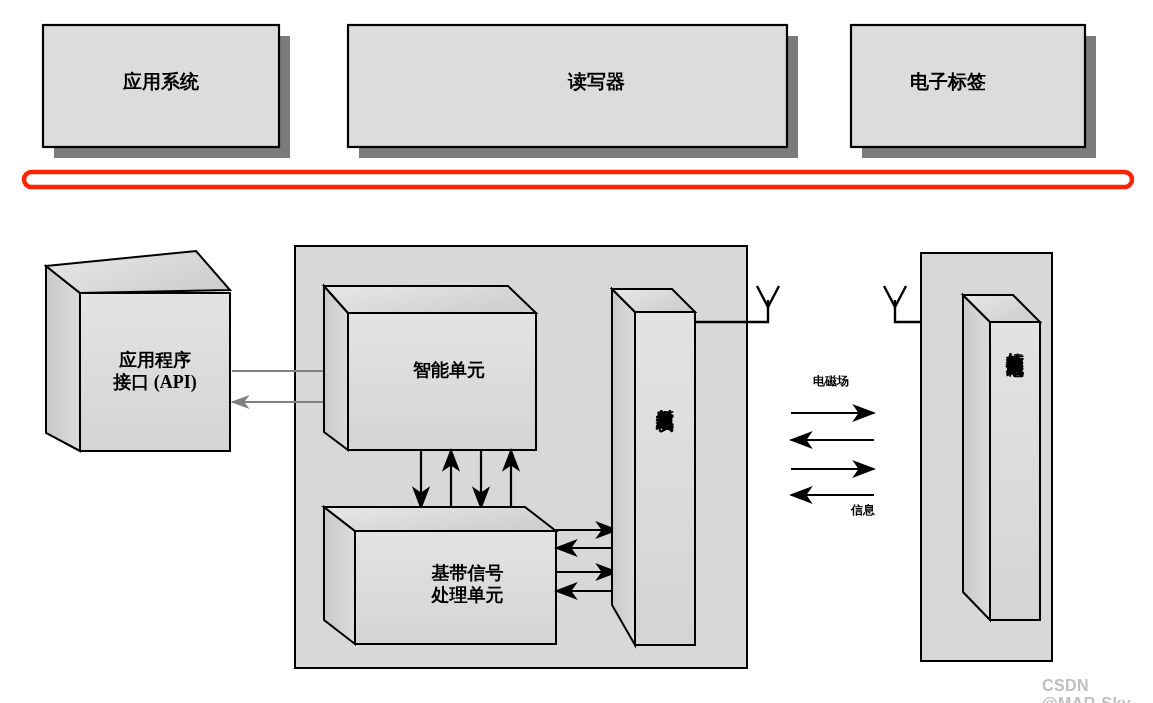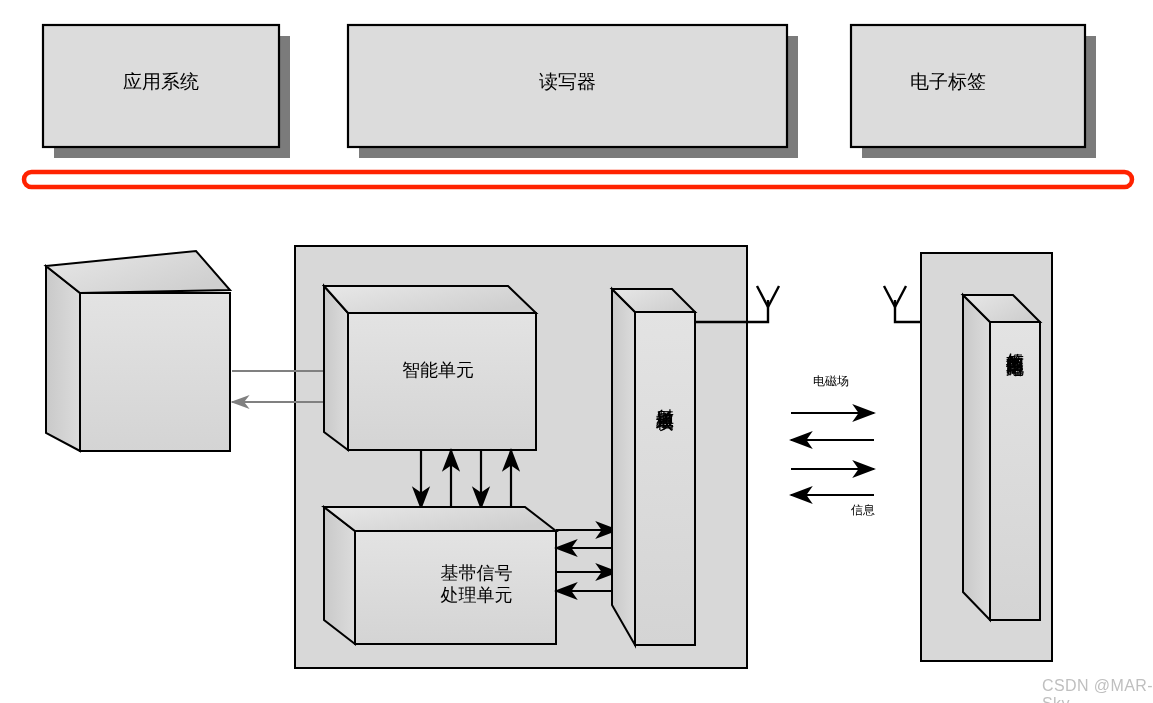--- a/index.html
+++ b/index.html
@@ -3,21 +3,21 @@
 <meta charset="utf-8">
 <style>
   html,body{margin:0;padding:0;}
   body{
     width:1153px;height:703px;
     background:#ffffff;
     font-family:"Liberation Serif","DejaVu Serif",serif;
     overflow:hidden;
     position:relative;
   }
-  #stage{position:absolute;left:0;top:0;width:1153px;height:703px;}
+  #stage{position:absolute;left:0;top:0;width:1153px;height:703px;font-weight:bold;}
   svg#diagram{position:absolute;left:0;top:0;width:1153px;height:703px;display:block;}
 
   .lbl{
     position:absolute;
     font-family:"Liberation Serif","DejaVu Serif",serif;
     color:#000;
     text-align:center;
     line-height:1.22;
     white-space:pre-line;
     pointer-events:none;
@@ -159,27 +159,29 @@
     </g>
 
     <g>
       <path d="M963,295 L963,592 L990,620 L990,322 Z" fill="url(#sideGrad)" stroke="#000" stroke-width="2"></path>
       <path d="M963,295 L1013,295 L1040,322 L990,322 Z" fill="url(#topGrad)" stroke="#000" stroke-width="2"></path>
       <rect x="990" y="322" width="50" height="298" fill="url(#faceGrad)" stroke="#000" stroke-width="2"></rect>
     </g>
   </svg>
 
   <div class="lbl lbl-top" style="left:43px;top:70px;width:236px;">应用系统</div>
-  <div class="lbl lbl-top" style="left:348px;top:70px;width:439px;">读写器</div>
+  <div class="lbl lbl-top" style="left:348px;top:70px;width:439px;padding-left:29px;">读写器</div>
   <div class="lbl lbl-top" style="left:851px;top:70px;width:194px;">电子标签</div>
 
+  <div class="lbl lbl-mid" style="left:80px;top:350px;width:150px;">应用程序
+接口 (API)</div>
 
-  <div class="lbl lbl-mid" style="left:352px;top:360px;width:172px;">智能单元</div>
+  <div class="lbl lbl-mid" style="left:363px;top:360px;width:172px;">智能单元</div>
 
-  <div class="lbl lbl-mid" style="left:361px;top:563px;width:231px;">基带信号
+  <div class="lbl lbl-mid" style="left:352px;top:563px;width:231px;">基带信号
 处理单元</div>
 
   <div class="vlabel" style="left:656px;top:394px;height:190px;">射频通道模块</div>
 
   <div class="vlabel" style="left:1006px;top:338px;height:250px;">标签内部逻辑电路</div>
 
   <div class="lbl lbl-flow" style="left:771px;top:374px;width:120px;">电磁场</div>
   <div class="lbl lbl-flow" style="left:803px;top:503px;width:120px;">信息</div>
 
   <div class="watermark" style="left:1042px;top:677px;">CSDN @MAR-Sky</div>

